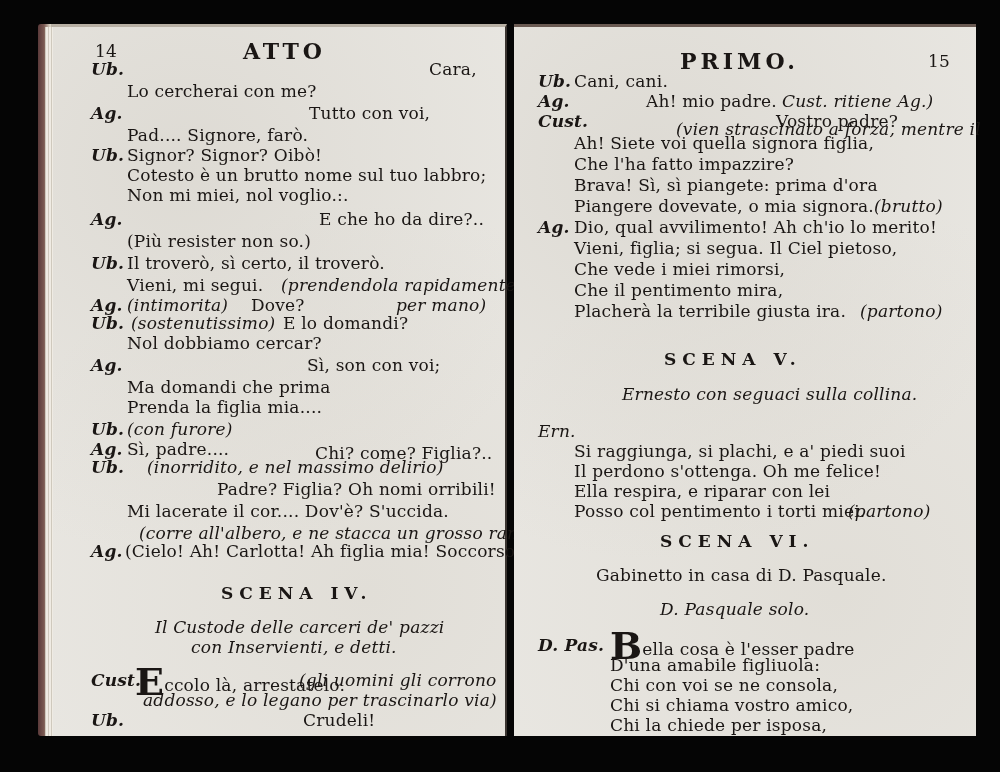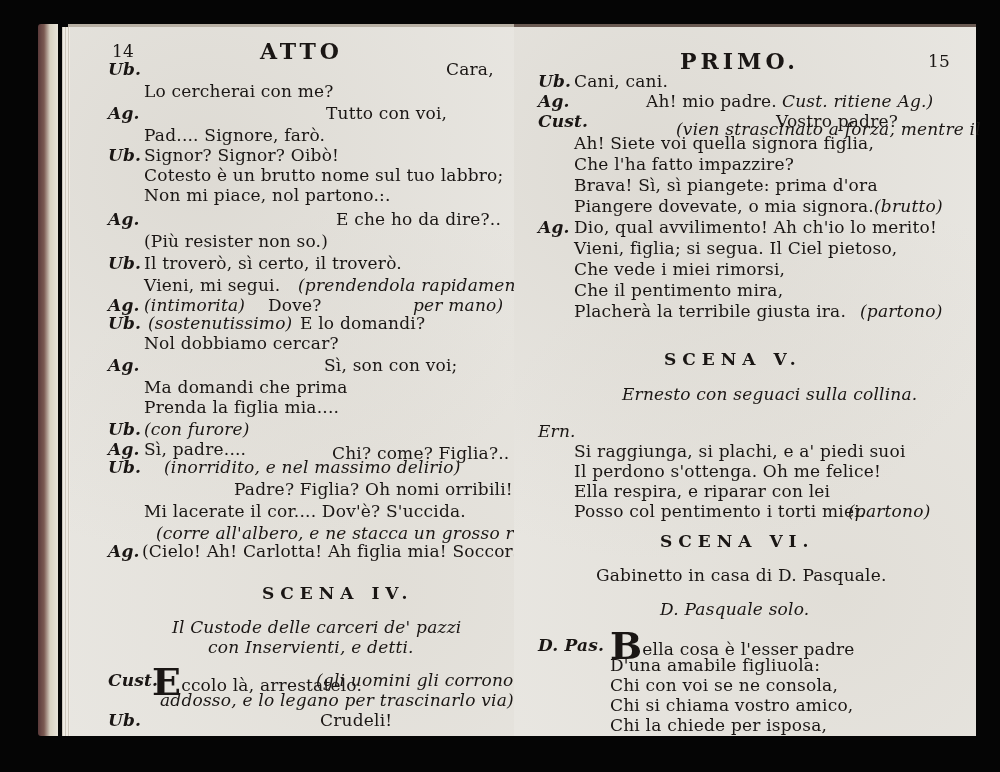--- a/index.html
+++ b/index.html
@@ -13,21 +13,21 @@
     border-radius: 3px 0 0 3px;
   }
   .page {
     position: absolute; top: 24px; height: 712px;
     background: #e9e7e2;
     background-image:
       radial-gradient(circle at 30% 20%, rgba(200,195,185,0.35) 0, rgba(0,0,0,0) 60%),
       radial-gradient(circle at 70% 80%, rgba(210,205,195,0.35) 0, rgba(0,0,0,0) 60%);
     box-sizing: border-box;
   }
-  .page-left { left: 68px; width: 456px; border-right: 2px solid #3a3430; border-top: 3px solid #b8b0a4; }
+  .page-left { left: 51px; width: 456px; border-right: 2px solid #3a3430; border-top: 3px solid #b8b0a4; }
   .page-right { left: 514px; width: 462px; border-top: 3px solid #6a5a52; }
   .page-left::before {
     content: ""; position: absolute; left: -6px; top: 0; width: 8px; height: 100%;
     background: repeating-linear-gradient(90deg, #cfc9bd 0 1px, #efebe3 1px 3px);
   }
   .line { position: absolute; font-size: 17px; line-height: 20px; white-space: nowrap; letter-spacing: 0.2px; }
   .spk { font-style: italic; font-weight: bold; font-family: "DejaVu Serif", serif; font-size: 17px; }
   .it { font-style: italic; }
   .hdr { font-size: 22px; letter-spacing: 4px; font-weight: bold; }
   .pnum { font-size: 17px; }
@@ -51,21 +51,21 @@
 
     <span class="line spk" style="left:40px;top:76px;">Ag.</span>
     <span class="line" style="left:258px;top:76px;">Tutto con voi,</span>
 
     <span class="line" style="left:76px;top:98px;">Pad.... Signore, farò.</span>
 
     <span class="line spk" style="left:40px;top:118px;">Ub.</span>
     <span class="line" style="left:76px;top:118px;">Signor? Signor? Oibò!</span>
 
     <span class="line" style="left:76px;top:138px;">Cotesto è un brutto nome sul tuo labbro;</span>
-    <span class="line" style="left:76px;top:158px;">Non mi piace, nol partono.:.</span>
+    <span class="line" style="left:76px;top:158px;">Non mi miei, nol voglio.:.</span>
 
     <span class="line spk" style="left:40px;top:182px;">Ag.</span>
     <span class="line" style="left:268px;top:182px;">E che ho da dire?..</span>
 
     <span class="line" style="left:76px;top:204px;text-align:right;">(Più resister non so.)</span>
 
     <span class="line spk" style="left:40px;top:226px;">Ub.</span>
     <span class="line" style="left:76px;top:226px;">Il troverò, sì certo, il troverò.</span>
 
     <span class="line" style="left:76px;top:248px;">Vieni, mi segui.</span>
@@ -99,21 +99,21 @@
     <span class="line it" style="left:96px;top:430px;">(inorridito, e nel massimo delirio)</span>
 
     <span class="line" style="left:166px;top:452px;">Padre? Figlia? Oh nomi orribili!</span>
     <span class="line" style="left:76px;top:474px;">Mi lacerate il cor.... Dov'è? S'uccida.</span>
     <span class="line it" style="left:88px;top:496px;">(corre all'albero, e ne stacca un grosso ramo)</span>
 
     <span class="line spk" style="left:40px;top:514px;">Ag.</span>
     <span class="line" style="left:74px;top:514px;">(Cielo! Ah! Carlotta! Ah figlia mia! Soccorso.)</span>
   </div>
 
-  <span class="line scene" style="left:170px;top:556px;margin-left:24px;">SCENA IV.</span>
+  <span class="line scene" style="left:170px;top:556px;">SCENA IV.</span>
   <span class="line it" style="left:104px;top:590px;">Il Custode delle carceri de' pazzi</span>
   <span class="line it" style="left:140px;top:610px;">con Inservienti, e detti.</span>
 
   <span class="line spk" style="left:40px;top:643px;">Cust.</span>
   <span class="line" style="left:84px;top:640px;"><span class="drop">E</span><span>ccolo là, arrestatelo.</span></span>
   <span class="line it" style="left:248px;top:643px;">(gli uomini gli corrono</span>
   <span class="line it" style="left:92px;top:663px;">addosso, e lo legano per trascinarlo via)</span>
 
   <span class="line spk" style="left:40px;top:683px;">Ub.</span>
   <span class="line" style="left:252px;top:683px;">Crudeli!</span>

